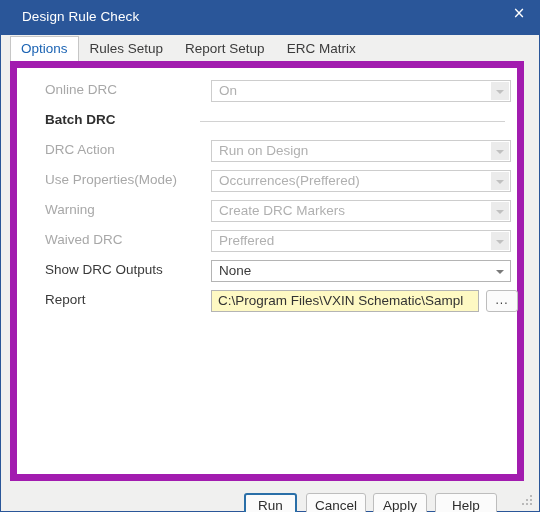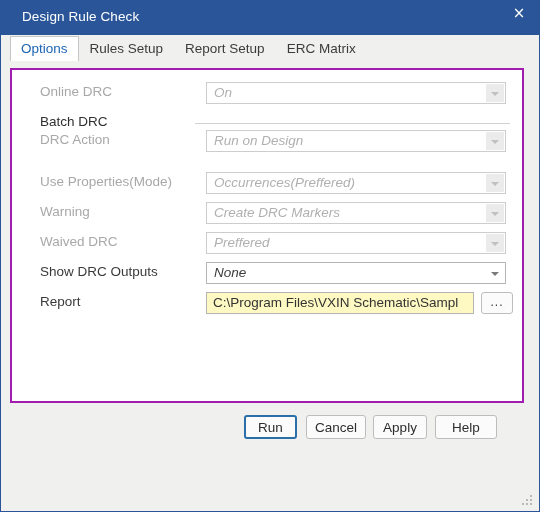--- a/index.html
+++ b/index.html
@@ -83,45 +83,45 @@
   .tab.active {
     background: #ffffff;
     border-color: #c6c6c6;
     color: #1c64b4;
     z-index: 2;
   }
 
   
   .panel {
     position: relative;
-    margin: 8px 15px 0 9px;
+    margin: 1px 15px 0 9px;
     background: #ffffff;
-    border: 2px solid #a21caf;
-    height: 335px;
+    border: 7px solid #a21caf;
+    height: 420px;
     flex: 0 0 auto;
     box-sizing: border-box;
   }
 
   .row {
     position: absolute;
     left: 0;
     width: 100%;
     height: 22px;
   }
   .lbl {
     position: absolute;
     left: 28px;
     top: 2px;
     font-size: 13.5px;
     color: #3a3a3a;
     white-space: nowrap;
   }
   .lbl.disabled { color: #a8a8a8; }
   .lbl.section {
-    font-weight: normal;
+    font-weight: bold;
     color: #2f2f2f;
   }
   .section-rule {
     position: absolute;
     left: 183px;
     right: 12px;
     top: 11px;
     height: 1px;
     background: #d2d2d2;
   }
@@ -129,21 +129,20 @@
   
   .combo {
     position: absolute;
     left: 194px;
     width: 300px;
     height: 22px;
     box-sizing: border-box;
     border: 1px solid #b4b4b4;
     background: #ffffff;
     cursor: pointer;
-    font-style: italic;
   }
   .combo.disabled {
     border-color: #cdcdcd;
     background: #ffffff;
   }
   .combo-text {
     position: absolute;
     left: 7px;
     top: 2px;
     font-size: 13.5px;
@@ -272,21 +271,21 @@
           <div class="combo-text">On</div>
           <div class="arrow-box">
             <i></i>
           </div>
         </div>
       </div>
       <div class="row" style="top: 42px;">
         <div class="lbl section">Batch DRC</div>
         <div class="section-rule"></div>
       </div>
-      <div class="row" style="top: 60px;">
+      <div class="row" style="top: 72px;">
         <div class="lbl disabled">DRC Action</div>
         <div class="combo disabled">
           <div class="combo-text">Run on Design</div>
           <div class="arrow-box">
             <i></i>
           </div>
         </div>
       </div>
       <div class="row" style="top: 132px;">
         <div class="lbl disabled">Warning</div>

